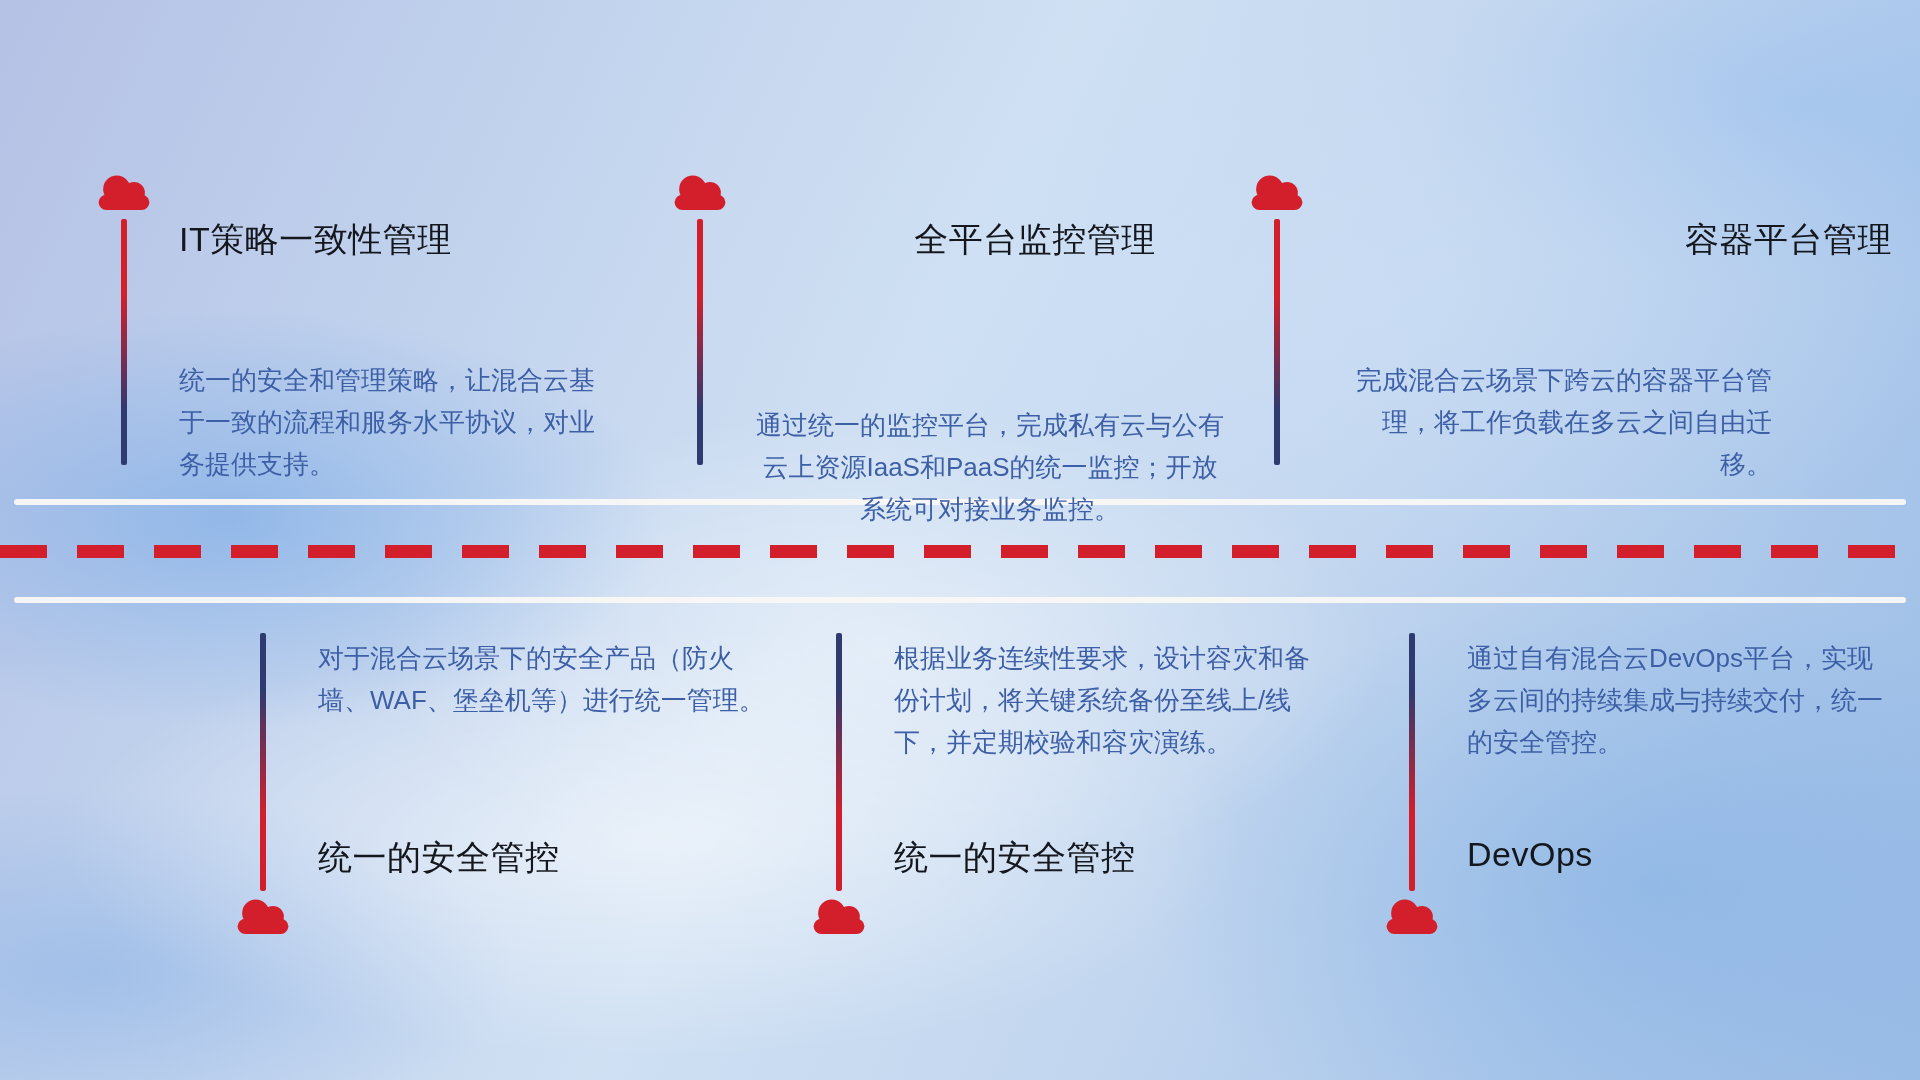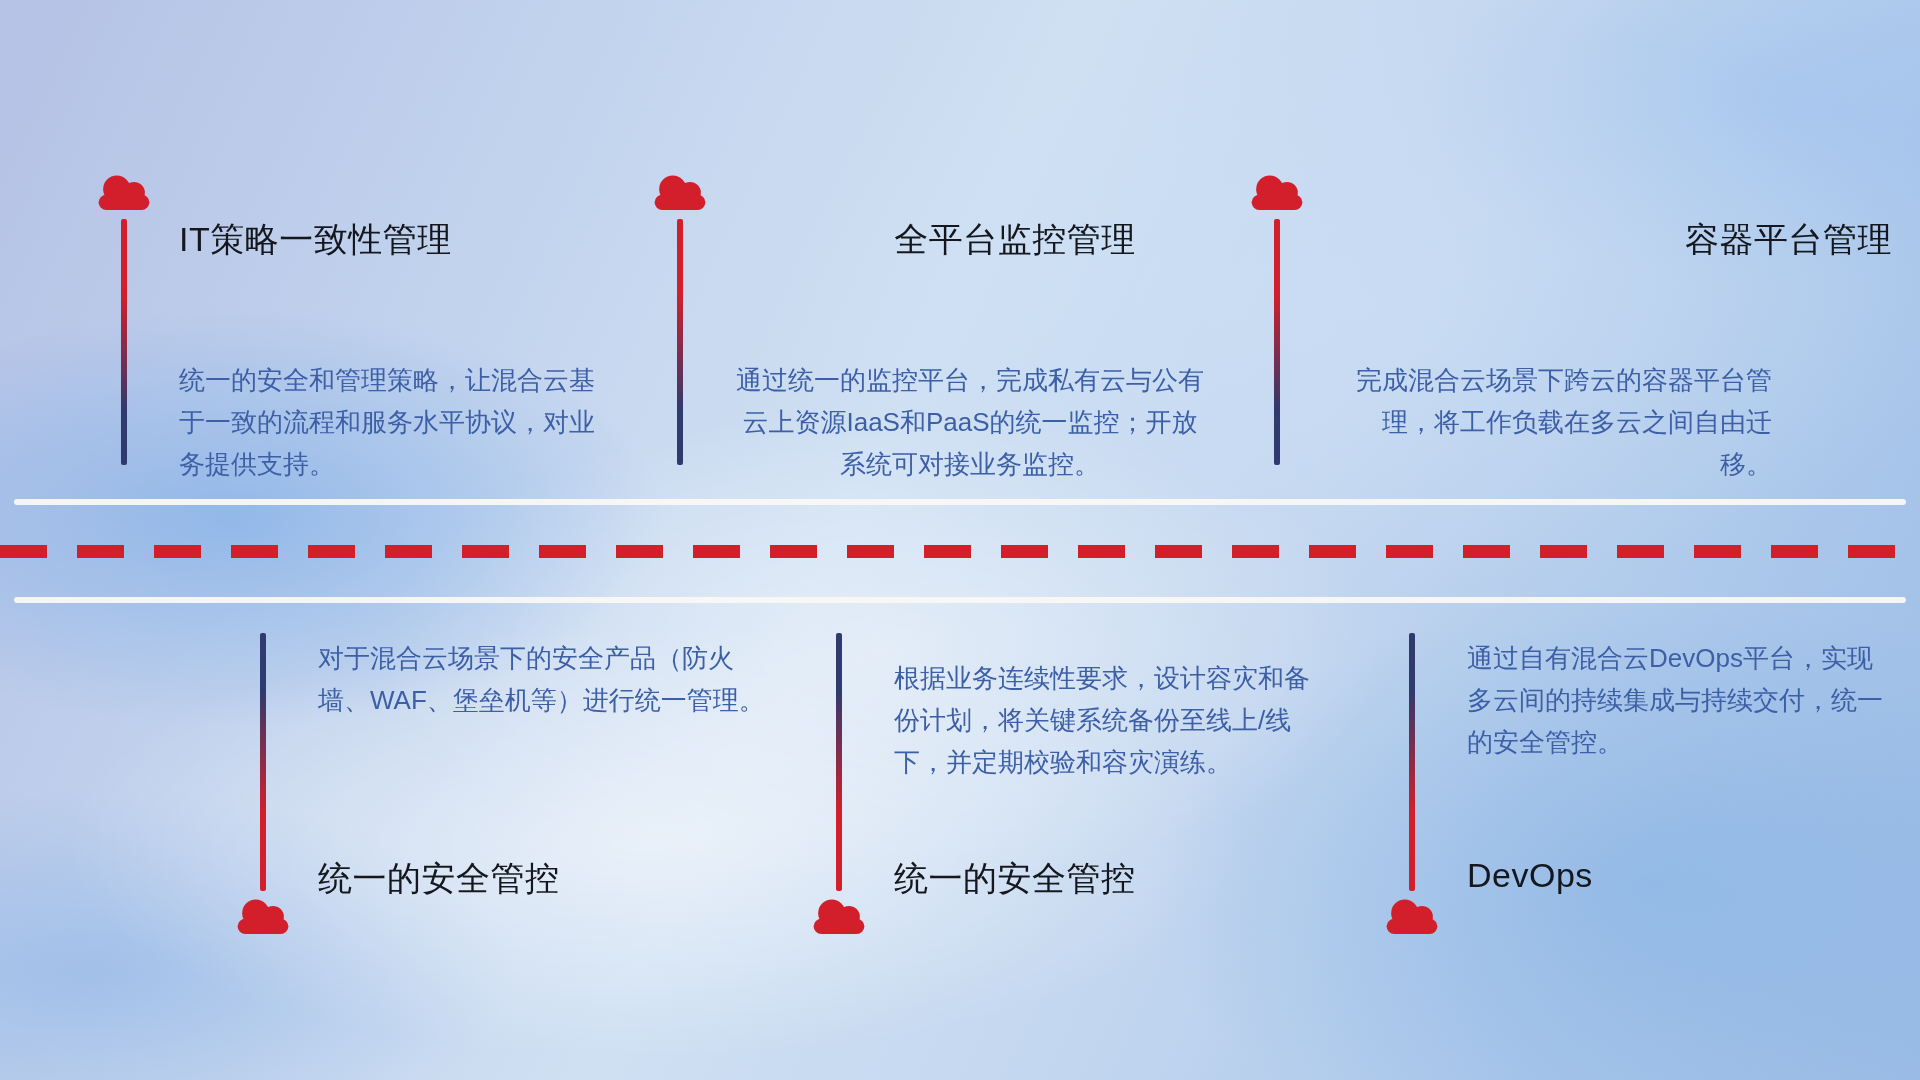--- a/index.html
+++ b/index.html
@@ -42,28 +42,28 @@
   .item.top .cloud{left:-26px;top:0;}
   .item.top .stick{top:48px;height:246px;
     background:linear-gradient(to bottom,var(--accent-red) 0%,var(--accent-red) 30%,var(--navy) 78%,var(--navy) 100%);}
   .item.top h2{top:46px;}
   .item.top p{top:188px;}
 
   .item.bottom{top:633px;height:310px;}
   .item.bottom .stick{top:0;height:258px;
     background:linear-gradient(to bottom,var(--navy) 0%,var(--navy) 22%,var(--accent-red) 70%,var(--accent-red) 100%);}
   .item.bottom .cloud{left:-26px;top:262px;}
-  .item.bottom h2{top:202px;margin-top:21px;}
+  .item.bottom h2{top:202px;}
   .item.bottom p{top:4px;}
 
   .pos-t1{left:121px;}  .pos-t1 p{width:420px;}
-  .pos-t2{left:677px;text-align:center;}  .pos-t2 p{width:470px;}
+  .pos-t2{left:697px;text-align:center;}  .pos-t2 p{width:470px;margin-top:45px;}
   .pos-t3{left:1274px;text-align:right;} .pos-t3 p{width:440px;}
   .pos-b1{left:260px;}  .pos-b1 p{width:450px;}
-  .pos-b2{left:836px;}  .pos-b2 p{width:440px;margin-top:20px;}
+  .pos-b2{left:836px;}  .pos-b2 p{width:440px;}
   .pos-b3{left:1409px;} .pos-b3 p{width:430px;}
 </style>
 </head>
 <body>
 
 <div class="canvas">
 
   <div class="road-line top"></div>
   <div class="road-dashes"></div>
   <div class="road-line bottom"></div>

